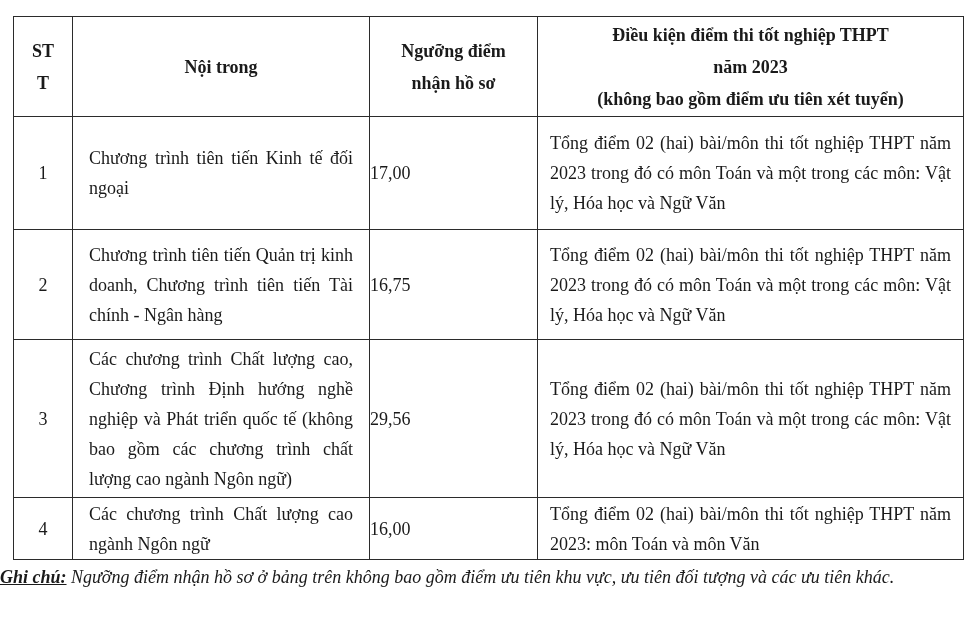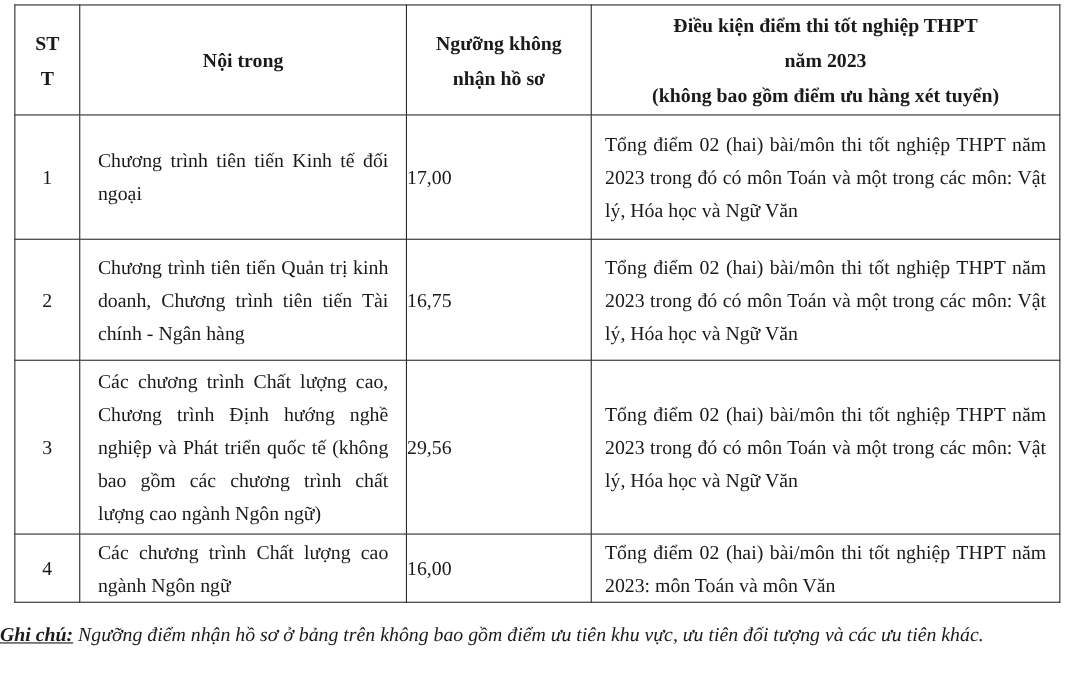--- a/index.html
+++ b/index.html
@@ -1,21 +1,21 @@
 <!DOCTYPE html>
 <html><head>
 <meta charset="utf-8">
 <style>
   html, body { margin: 0; padding: 0; background: #ffffff; }
   body {
     width: 978px; height: 626px; overflow: hidden; position: relative;
     font-family: "Liberation Serif", "DejaVu Serif", serif; color: #1a1a1a;
   }
   .tbl {
-    position: absolute; left: 13px; top: 4px;
+    position: absolute; left: 13px; top: 16px;
     border-collapse: collapse; table-layout: fixed;
     width: 950px;
   }
   .tbl td, .tbl th {
     border: 1.5px solid #2b2b2b;
     padding: 0;
     vertical-align: middle;
   }
   .tbl th {
     font-weight: bold; font-size: 18px; line-height: 32px; text-align: center;
@@ -48,27 +48,27 @@
     <col style="width:426px">
   </colgroup>
   <tbody>
       <tr class="row-head">
     <th>
       <span class="hl">ST</span>
       <span class="hl">T</span>
     </th>
     <th>Nội trong</th>
     <th>
-      <span class="hl">Ngưỡng không</span>
+      <span class="hl">Ngưỡng điểm</span>
       <span class="hl">nhận hồ sơ</span>
     </th>
     <th>
       <span class="hl">Điều kiện điểm thi tốt nghiệp THPT</span>
       <span class="hl">năm 2023</span>
-      <span class="hl">(không bao gồm điểm ưu hàng xét tuyển)</span>
+      <span class="hl">(không bao gồm điểm ưu tiên xét tuyển)</span>
     </th>
   </tr>
   <tr class="row1">
     <td class="c-stt">1</td>
     <td class="c-content">Chương trình tiên tiến Kinh tế đối ngoại</td>
     <td class="c-score">17,00</td>
     <td class="c-cond">Tổng điểm 02 (hai) bài/môn thi tốt nghiệp THPT năm 2023 trong đó có môn Toán và một trong các môn: Vật lý, Hóa học và Ngữ Văn</td>
   </tr>
   <tr class="row2">
     <td class="c-stt">2</td>

